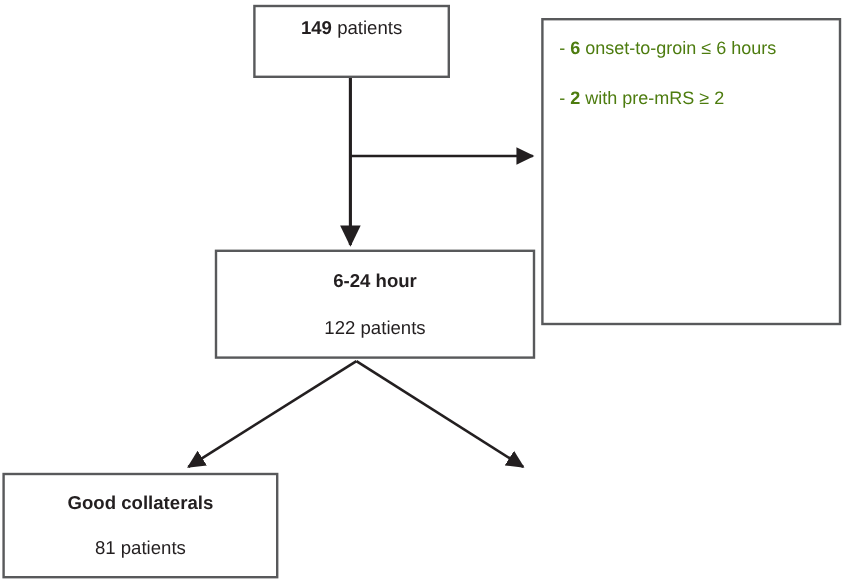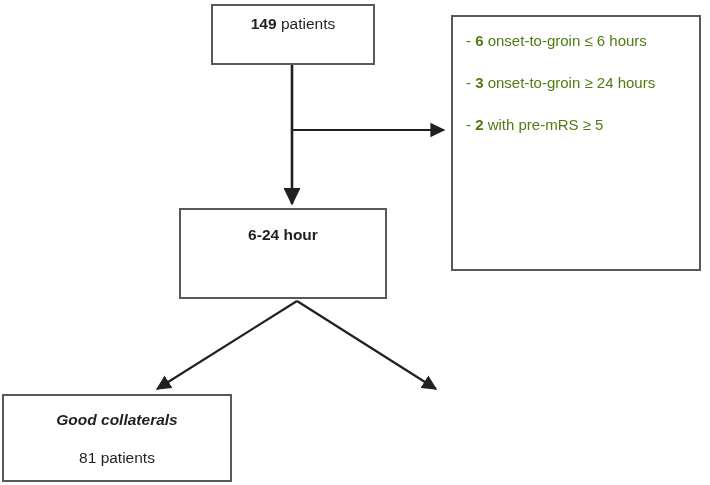--- a/index.html
+++ b/index.html
@@ -50,21 +50,21 @@
     height: 61px;
   }
   #node-total .line {
     margin-top: 9px;
   }
 
   
   #node-window {
     left: 179px;
     top: 208px;
-    width: 208px;
+    width: 267px;
     height: 91px;
   }
   #node-window .line.title {
     margin-top: 16px;
   }
   #node-window .line.sub {
     margin-top: 22px;
   }
 
   
@@ -77,21 +77,20 @@
   
   #node-bad {
     left: 364px;
     top: 394px;
     width: 231px;
     height: 88px;
   }
   #node-good .line.title,
   #node-bad .line.title {
     margin-top: 15px;
-    font-style: italic;
   }
   #node-good .line.sub,
   #node-bad .line.sub {
     margin-top: 21px;
   }
 
   
   #node-exclusions {
     left: 451px;
     top: 15px;
@@ -135,26 +134,26 @@
 
     <line x1="297" y1="301" x2="436" y2="389" stroke="#231f20" stroke-width="2.2" marker-end="url(#arrowhead)"></line>
   </svg>
 
   <div class="node" id="node-total">
     <div class="line"><span class="num">149</span> <span>patients</span></div>
   </div>
 
   <div class="node" id="node-exclusions">
     <div class="excl-item"><span>-</span> <span class="num">6</span> <span>onset-to-groin ≤ 6 hours</span></div>
-    <div class="excl-item"><span>-</span> <span class="num">3</span> <span>onset-to-groin ≥ 24 hours</span></div>
-    <div class="excl-item"><span>-</span> <span class="num">2</span> <span>with pre-mRS ≥ 5</span></div>
+    <div class="excl-item"><span>-</span> <span class="num">2</span> <span>with pre-mRS ≥ 2</span></div>
   </div>
 
   <div class="node" id="node-window">
     <div class="line bold title">6-24 hour</div>
+    <div class="line sub">122 patients</div>
   </div>
 
   <div class="node" id="node-good">
     <div class="line bold title">Good collaterals</div>
     <div class="line sub">81 patients</div>
   </div>
 
 
 </div>
 

